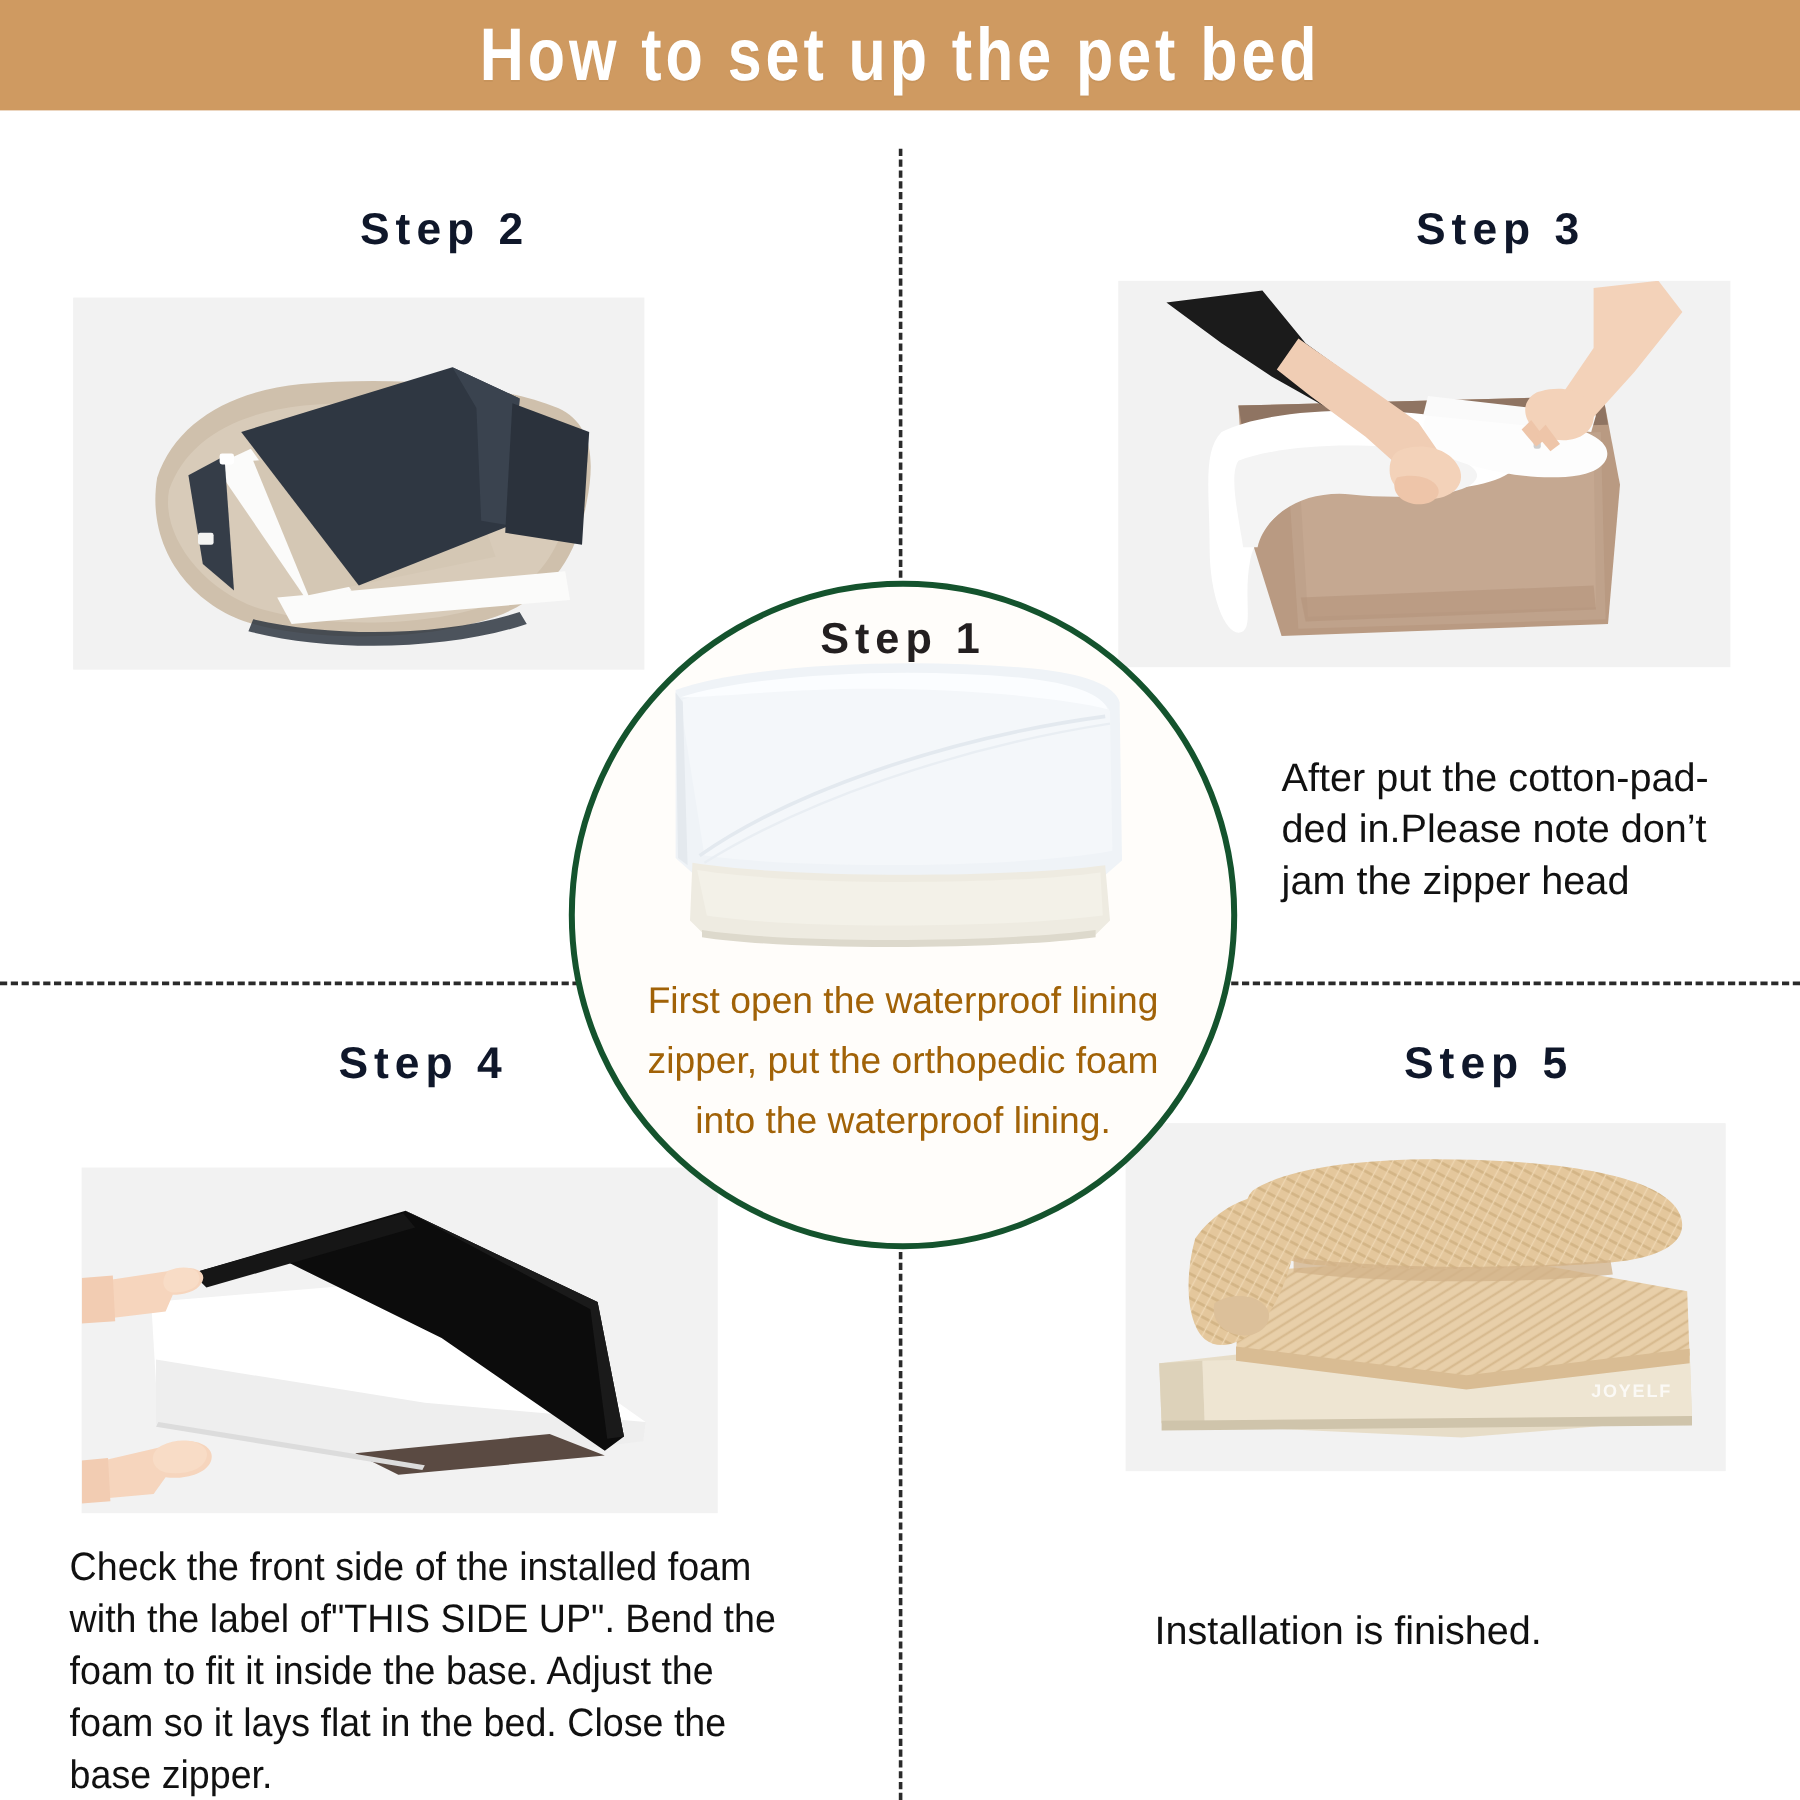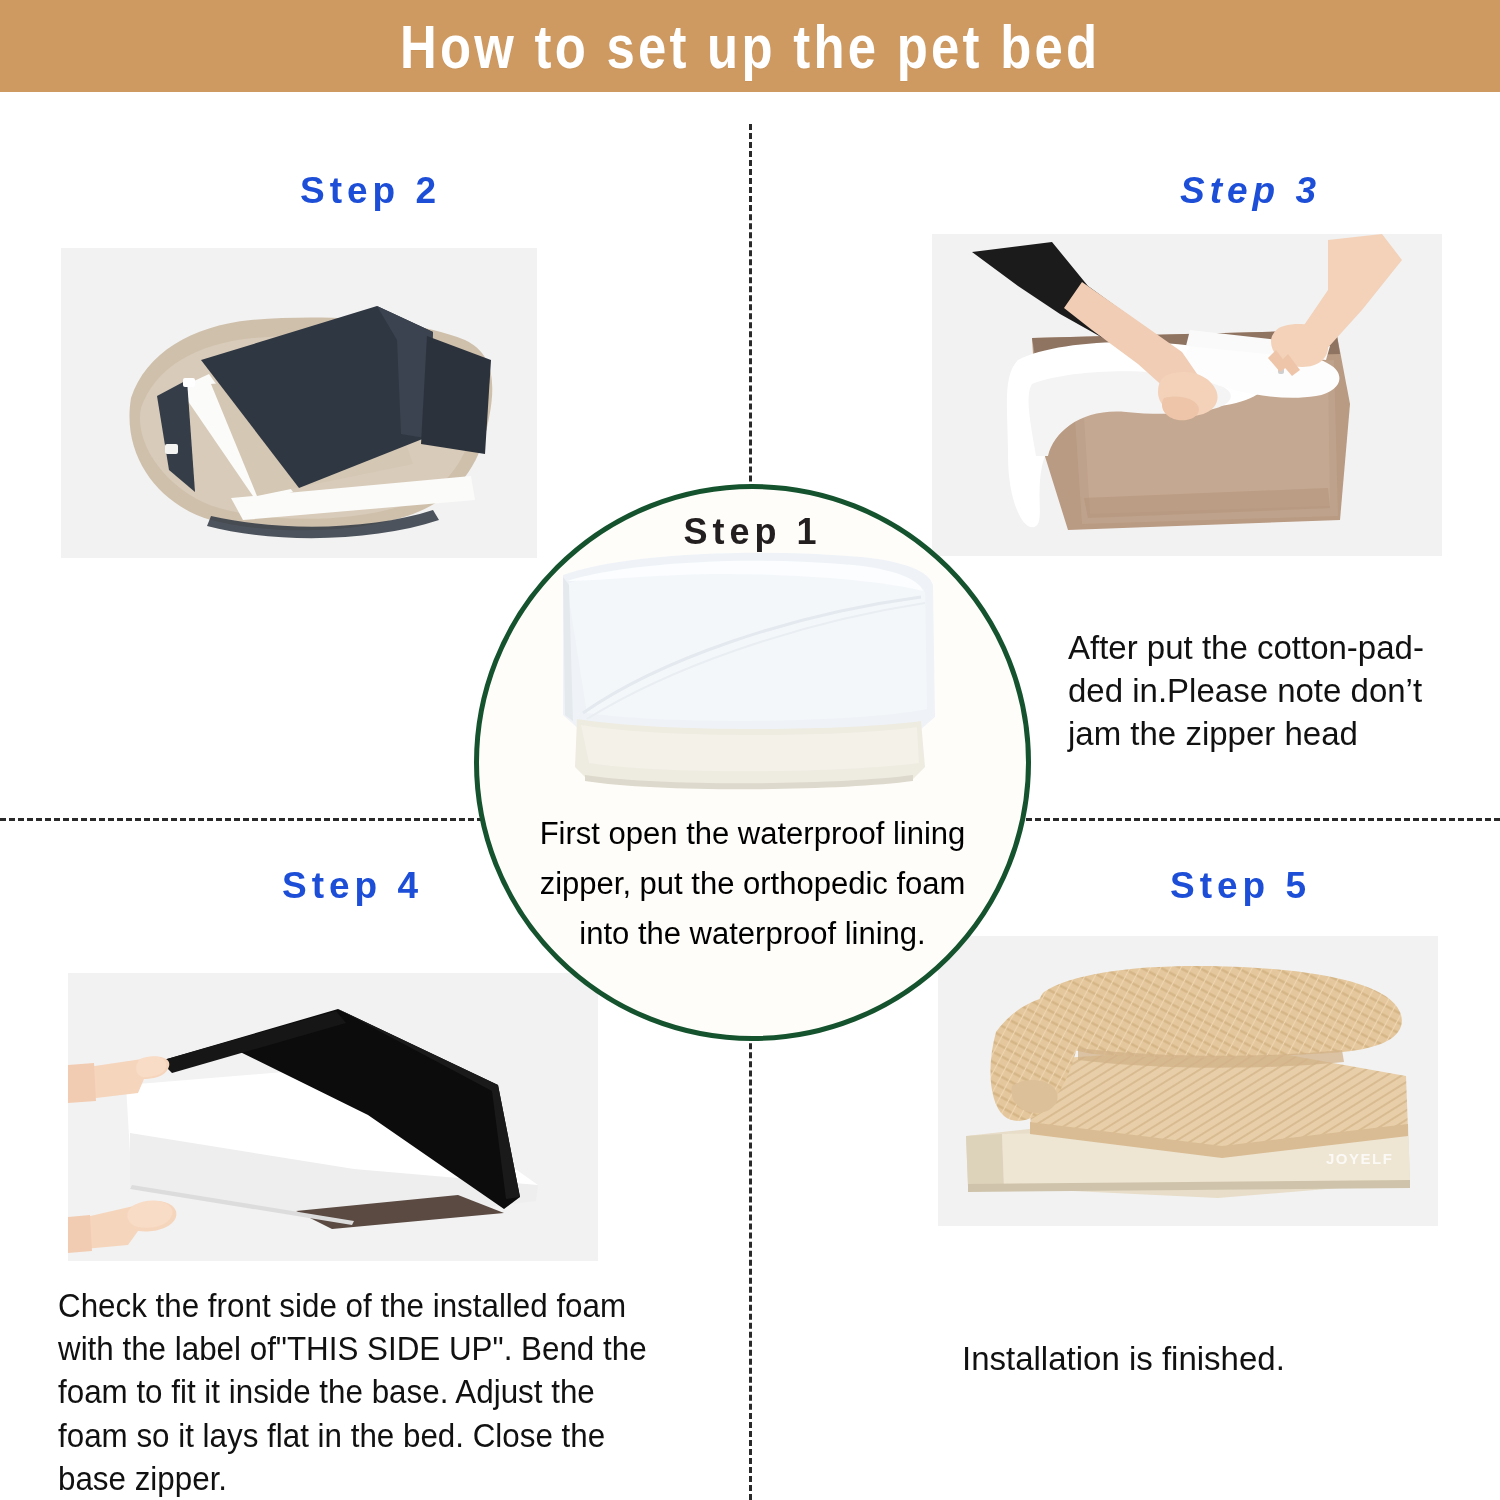--- a/index.html
+++ b/index.html
@@ -47,21 +47,21 @@
   .divider-h {
     position: absolute;
     left: 0; top: 818px;
     width: 1500px; height: 0;
     border-top: 3px dashed #2a2a2a;
   }
   .step-label {
     position: absolute;
     font-size: 37px;
     font-weight: bold;
-    color: #1d4ed8;
+    color: #0f172a;
     letter-spacing: 5px;
     white-space: nowrap;
   }
   .photo {
     position: absolute;
     background: #f2f2f2;
     overflow: hidden;
   }
   .caption {
     position: absolute;
@@ -75,21 +75,21 @@
     transform: scaleX(0.95);
     transform-origin: left top;
   }
 
   
   #label-step2 { left: 300px;  top: 170px; }
   #photo-step2 { left: 61px;   top: 248px; width: 476px; height: 310px; }
   #cap-step2   { left: 60px;   top: 596px; width: 470px; }
 
   
-  #label-step3 { left: 1180px; top: 170px; font-style: italic; }
+  #label-step3 { left: 1180px; top: 170px; }
   #photo-step3 { left: 932px;  top: 234px; width: 510px; height: 322px; }
   #cap-step3   { left: 1068px; top: 626px; width: 405px; }
 
   
   #label-step4 { left: 282px;  top: 865px; }
   #photo-step4 { left: 68px;   top: 973px; width: 530px; height: 288px; }
   #cap-step4   { left: 58px;   top: 1284px; width: 680px; }
 
   
   #label-step5 { left: 1170px; top: 865px; }
@@ -115,21 +115,21 @@
     color: #231f20;
     letter-spacing: 5px;
     z-index: 3;
   }
   #cap-step1 {
     position: absolute;
     left: 24px; right: 24px; top: 320px;
     text-align: center;
     font-size: 31px;
     line-height: 1.62;
-    color: #000000;
+    color: #a16207;
     z-index: 3;
     white-space: pre-line;
   }
   
   #hero-step1 {
     position: absolute;
     left: 68px; top: 52px;
     width: 400px; height: 260px;
     z-index: 2;
   }

